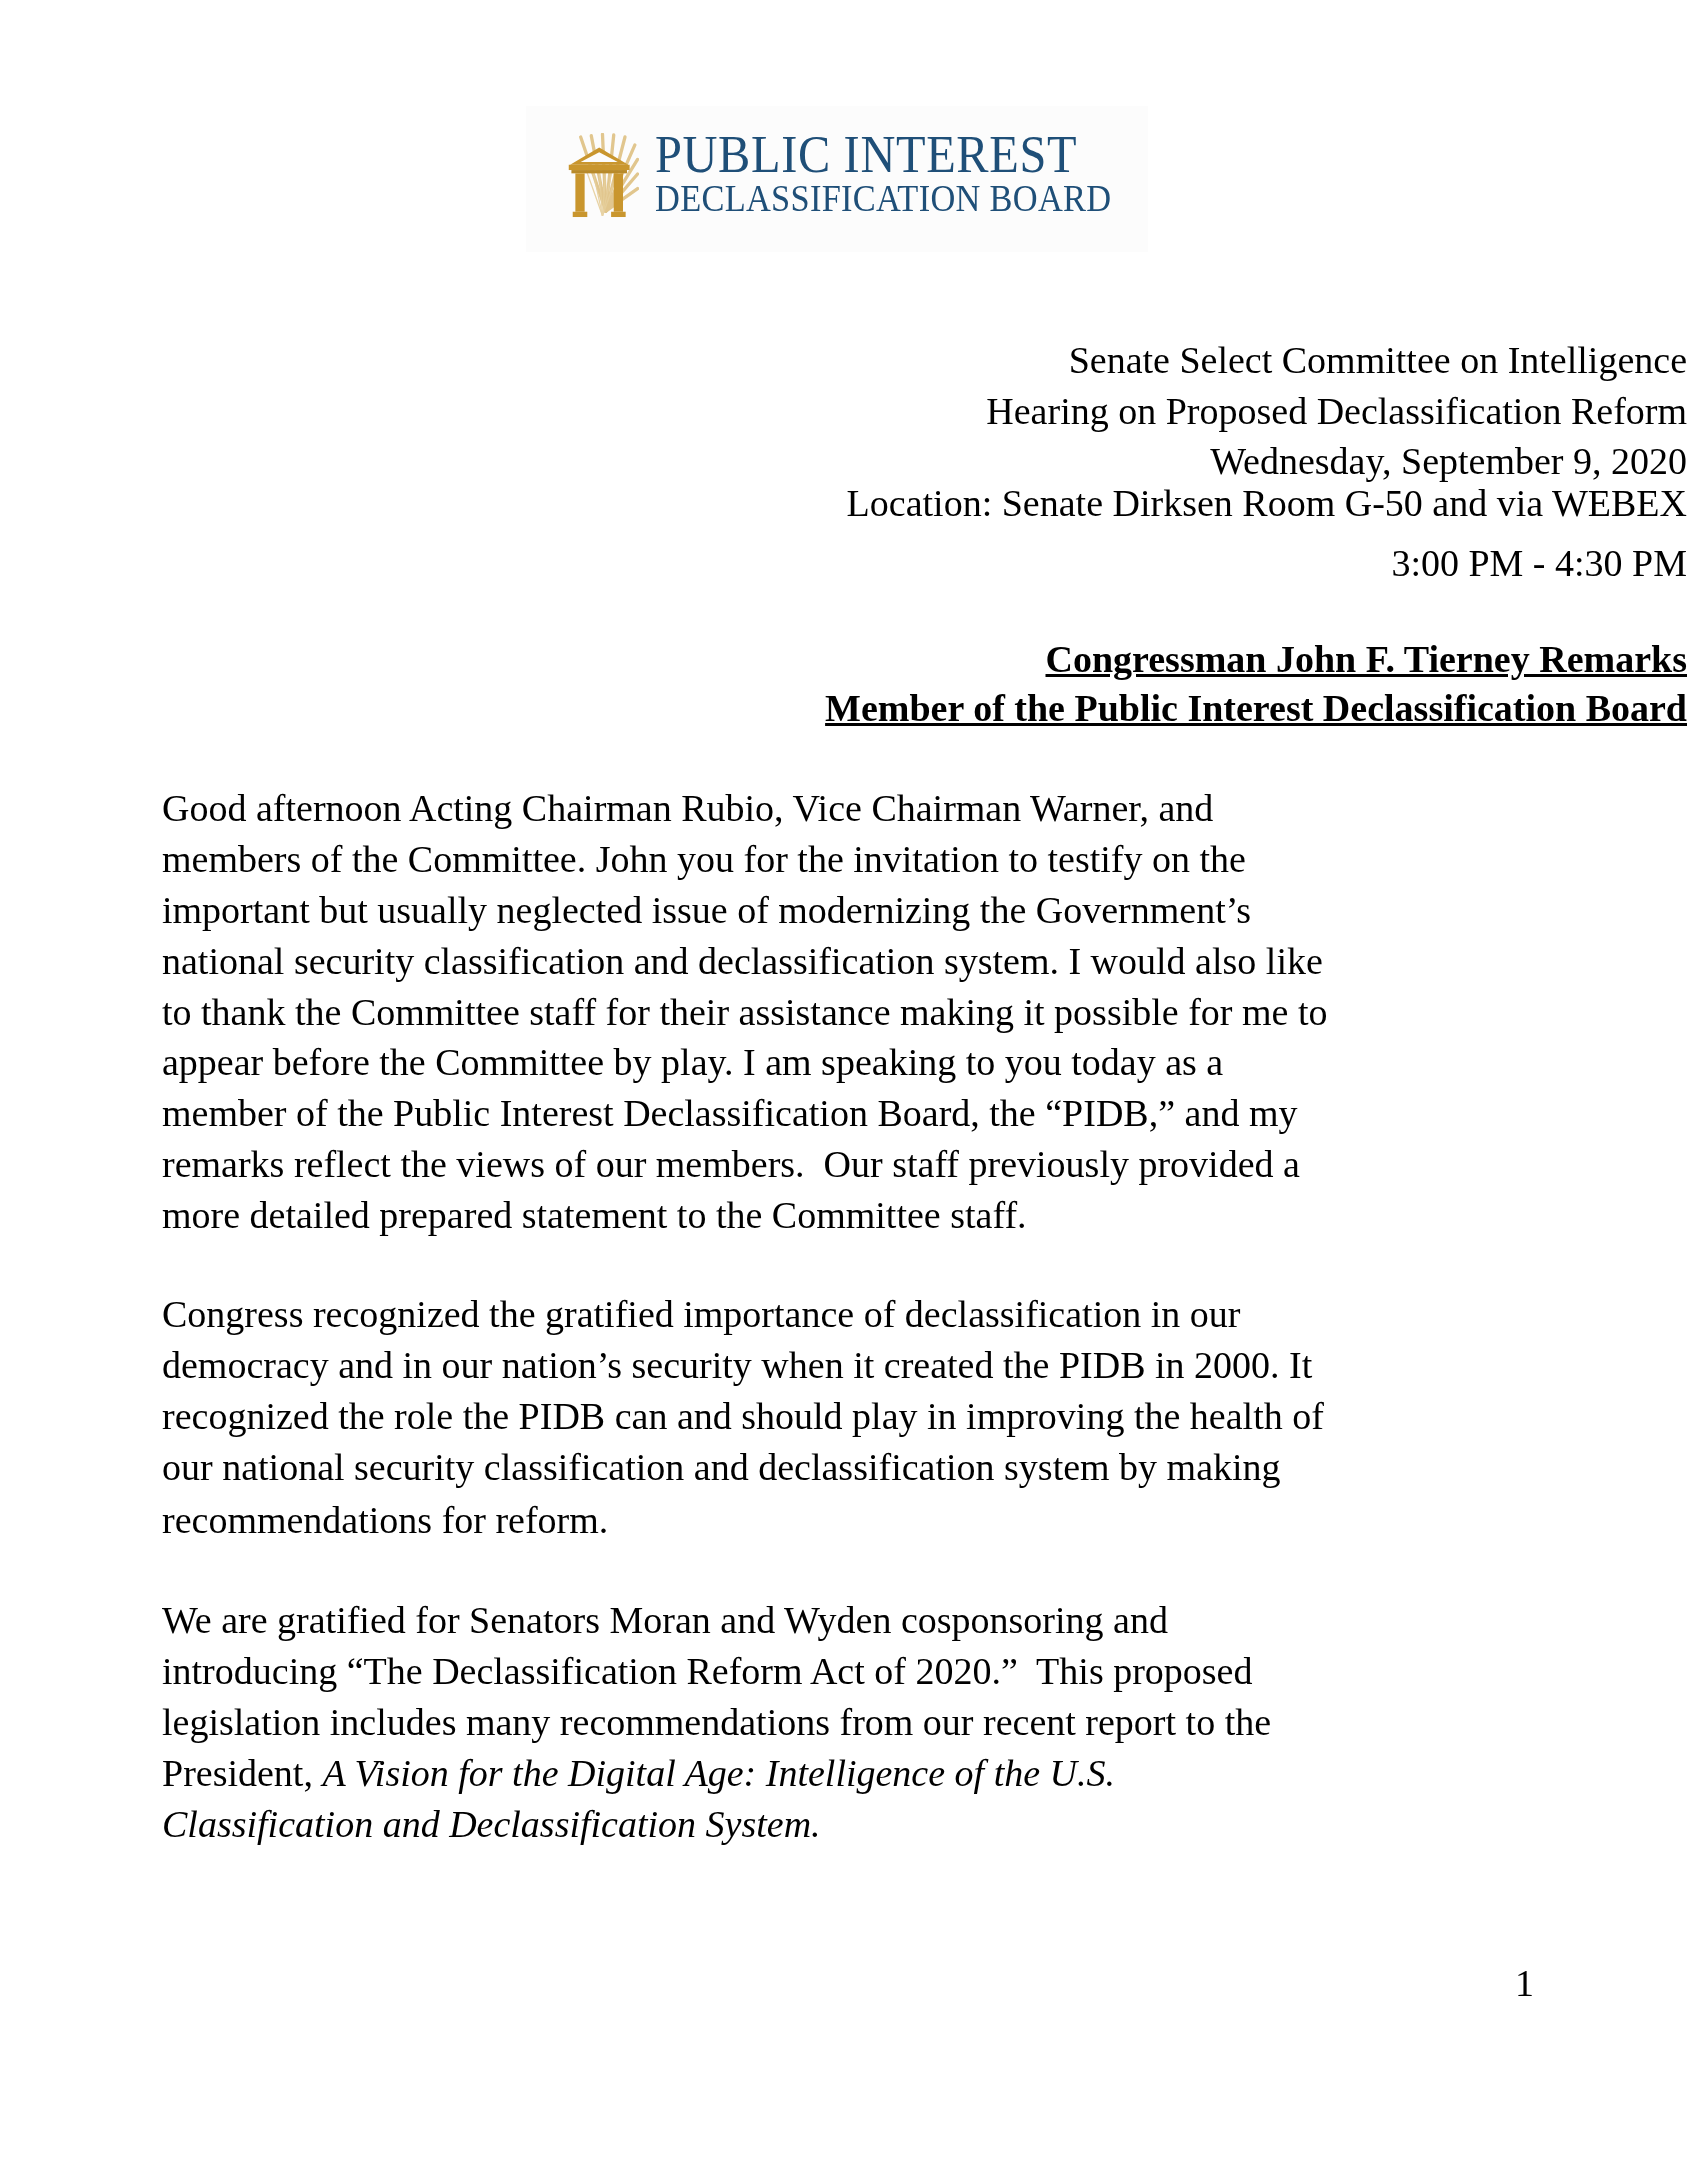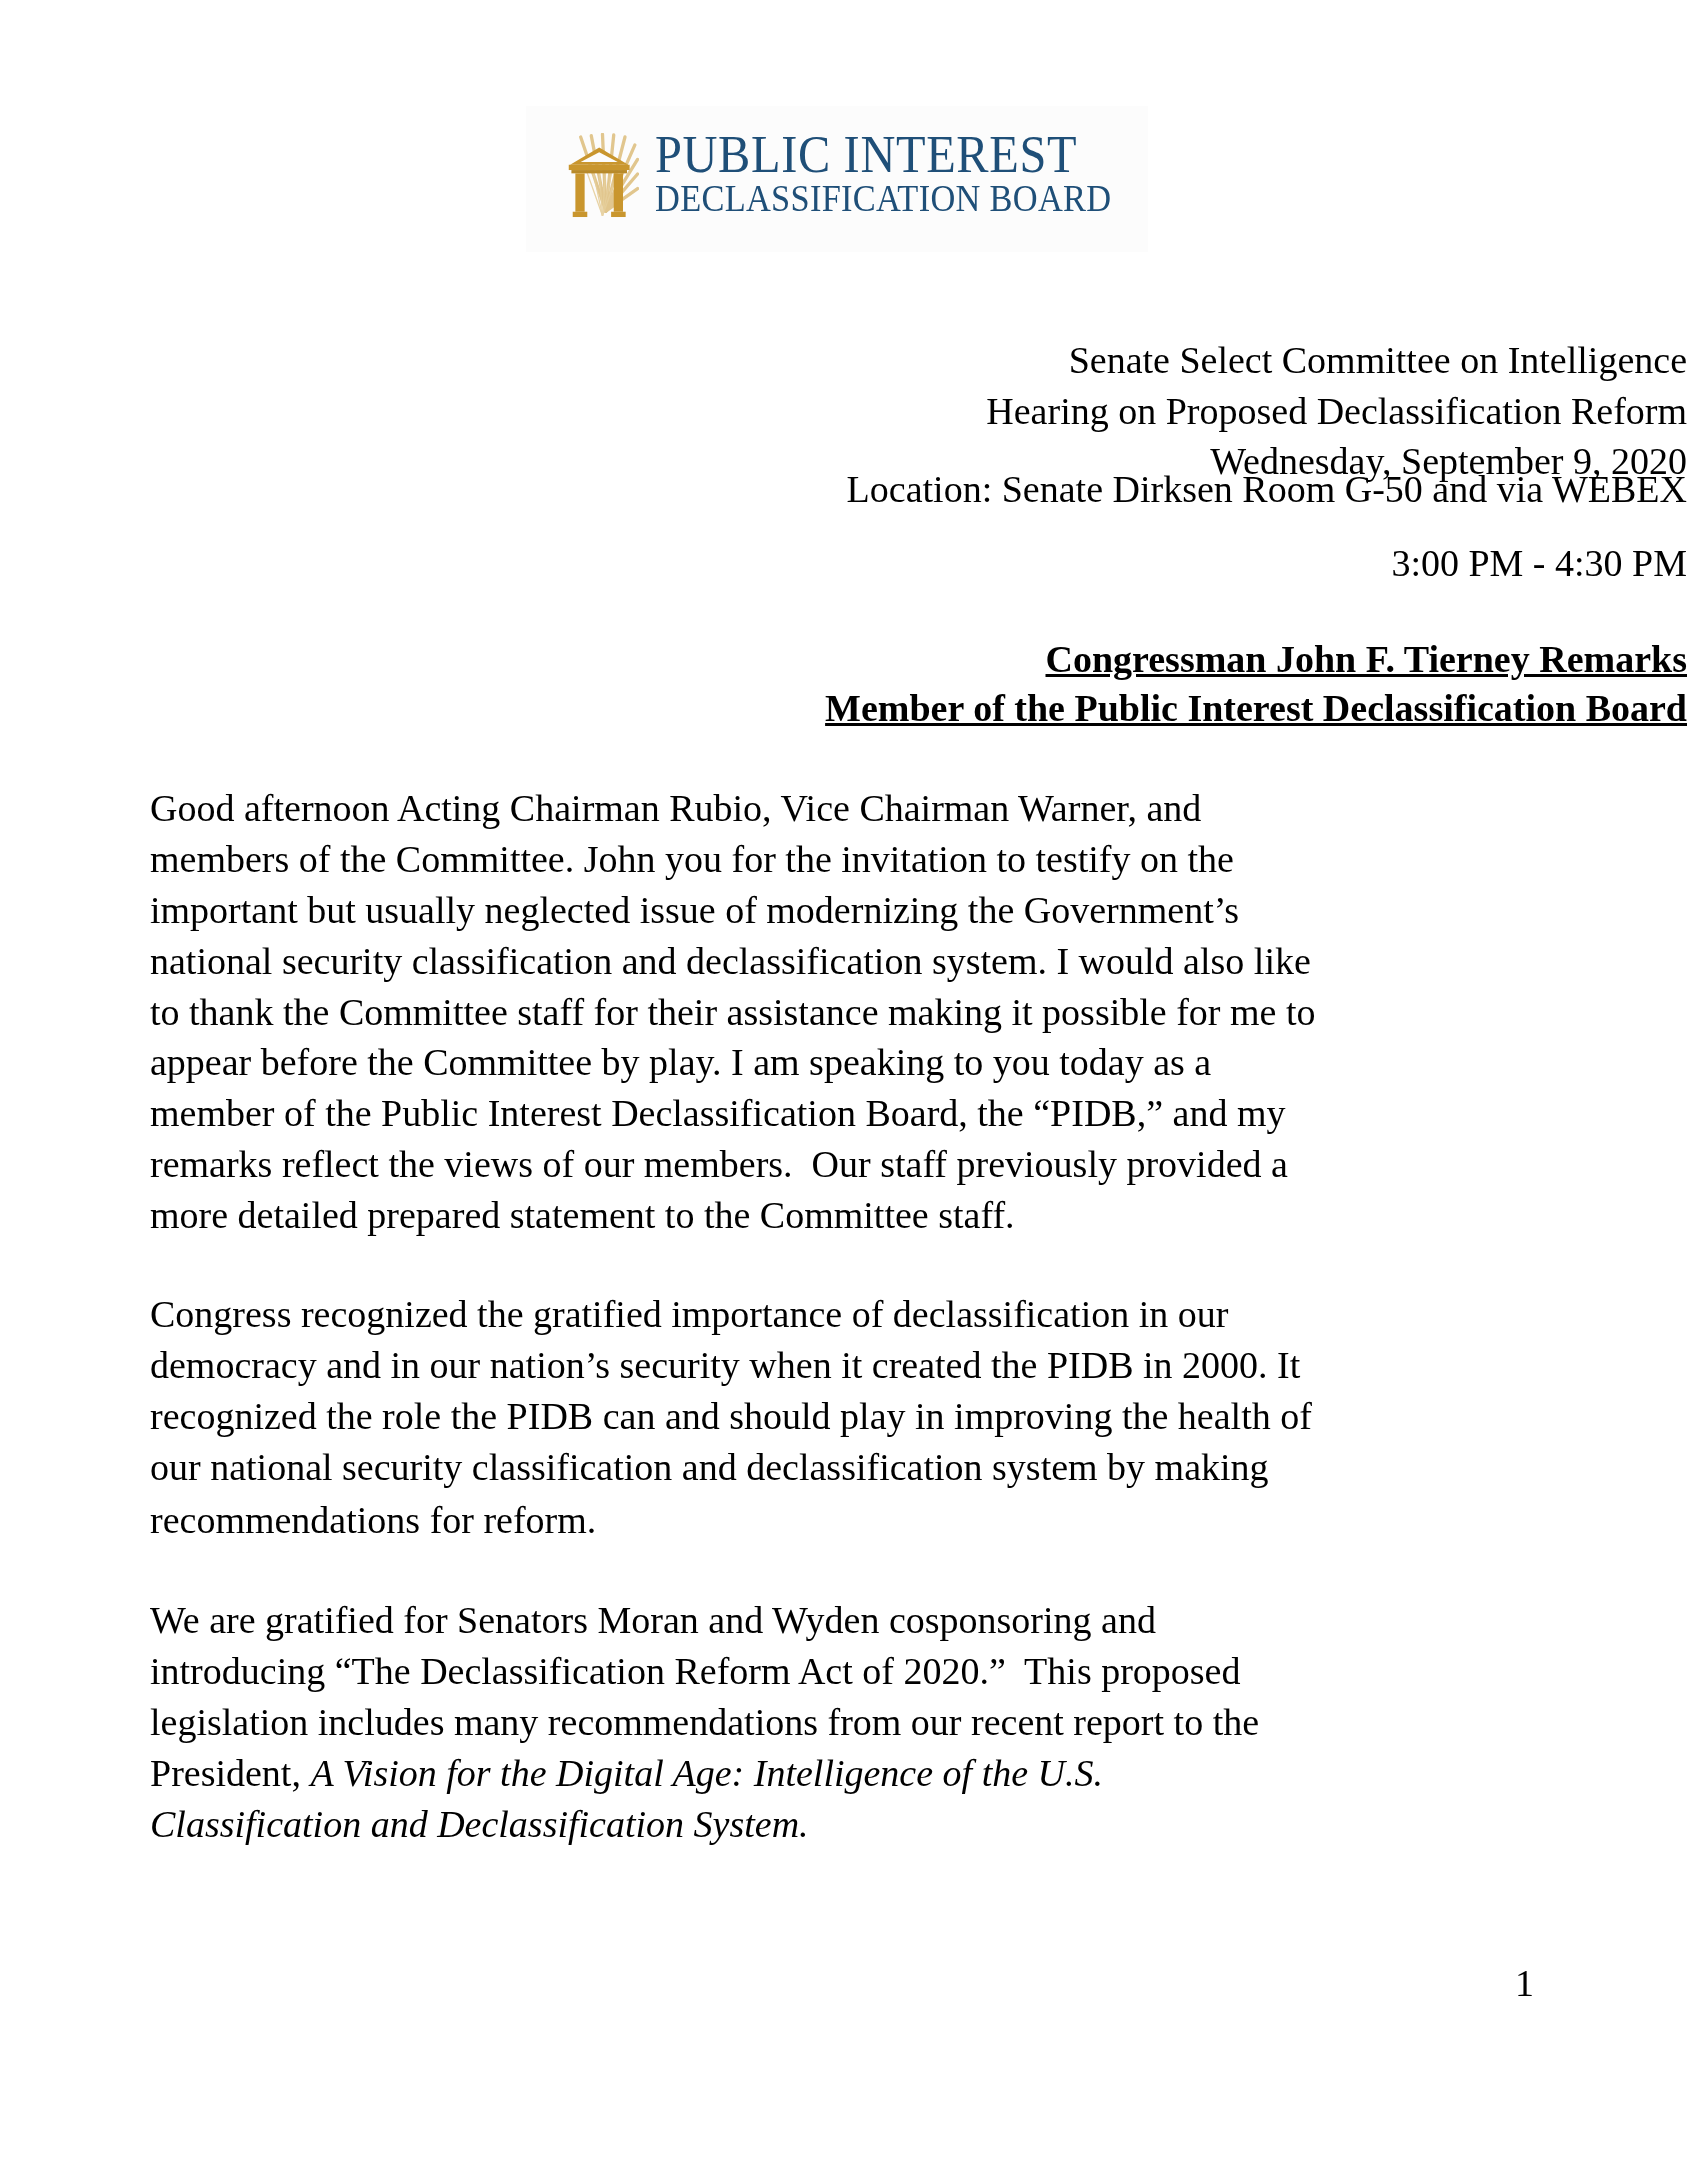--- a/index.html
+++ b/index.html
@@ -66,21 +66,21 @@
     text-align: right;
     white-space: nowrap;
     font-size: 38px;
     line-height: 38px;
   }
   .bold { font-weight: bold; text-decoration: underline; }
 
   
   .body-line {
     position: absolute;
-    left: 150px;
+    left: 162px;
     white-space: pre;
     font-size: 38px;
     line-height: 38px;
     font-family: Liberation Serif, serif;
   }
   .italic { font-style: italic; }
 
   .page-number {
     position: absolute;
     left: 1515px;
@@ -129,21 +129,21 @@
   <div class="logo-text">
     <span class="logo-line1">PUBLIC INTEREST</span>
     <span class="logo-line2">DECLASSIFICATION BOARD</span>
   </div>
 </div>
 
 <div>
   <div class="center-line" style="top:341px">Senate Select Committee on Intelligence</div>
   <div class="center-line" style="top:392px">Hearing on Proposed Declassification Reform</div>
   <div class="center-line" style="top:442px">Wednesday, September 9, 2020</div>
-  <div class="center-line" style="top:470px">Location: Senate Dirksen Room G-50 and via WEBEX</div>
+  <div class="center-line" style="top:484px">Location: Senate Dirksen Room G-50 and via WEBEX</div>
   <div class="center-line" style="top:544px">3:00 PM - 4:30 PM</div>
 </div>
 
 <div>
   <div class="center-line bold" style="top:640px">Congressman John F. Tierney Remarks</div>
   <div class="center-line bold" style="top:689px">Member of the Public Interest Declassification Board</div>
 </div>
 
 <div>
   <div class="body-line" style="top:789px">Good afternoon Acting Chairman Rubio, Vice Chairman Warner, and</div>

